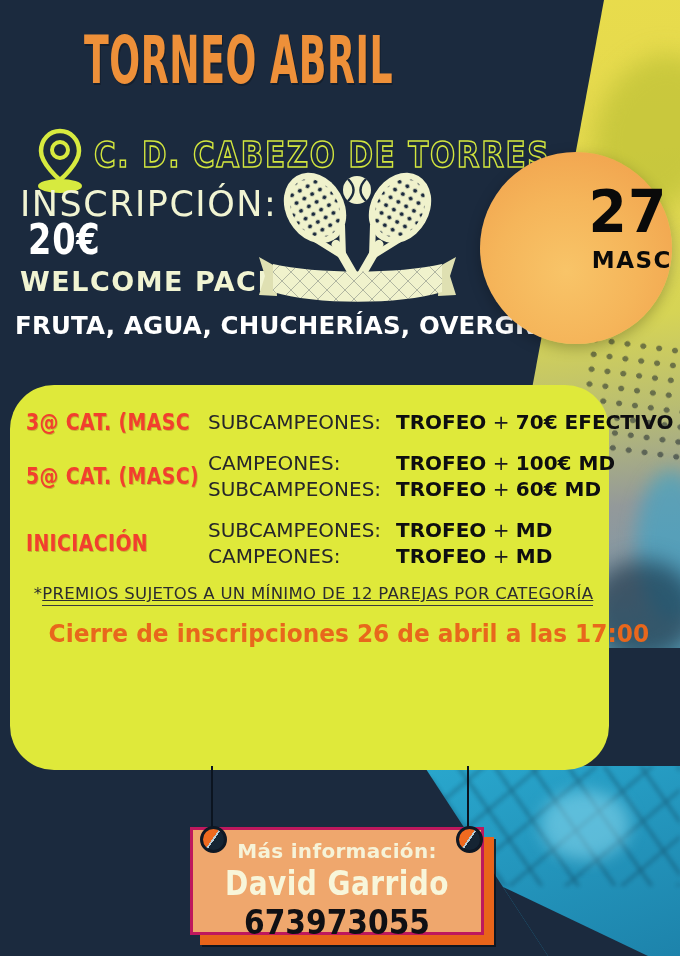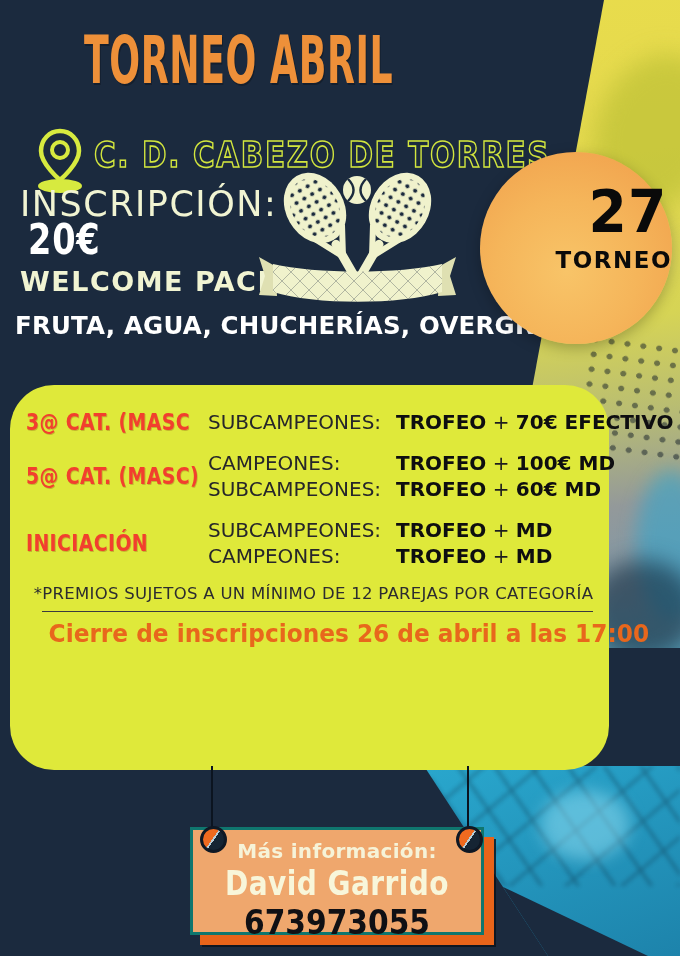--- a/index.html
+++ b/index.html
@@ -96,31 +96,31 @@
     text-shadow:1px 1px 0 rgba(120,30,10,.25);
   }
   .prize-lines{flex:1;min-width:0;}
   .prize-line{white-space:nowrap;font-size:20px;line-height:1.3;color:#26262a;}
   .prize-label{display:inline-block;width:188px;}
   .prize-bold{font-weight:800;color:#0e0e10;}
   .prize-plus{font-weight:400;color:#1c1c1e;}
   .prize-row:last-of-type .prize-cat{width:150px;}
   .prize-row:last-of-type .prize-label{width:178px;}
   .footnote{margin-top:5px;text-align:center;font-size:16.5px;color:#2c2c30;letter-spacing:.3px;}
-  .footnote-text{border-bottom:1.6px solid #3a3a3e;padding-bottom:8px;}
+  .footnote-text{border-bottom:1.6px solid #3a3a3e;padding-bottom:2px;text-decoration:underline;}
   .closing{margin-top:16px;text-align:center;}
   .closing-text{display:inline-block;font-size:25px;font-weight:800;color:var(--closing_orange,#e8671c);
     transform:scaleX(.93);white-space:nowrap;}
   
   .string{position:absolute;top:766px;width:2px;height:76px;background:#0b1420;z-index:5;}
   .string-left{left:211px;}
   .string-right{left:467px;}
   .contact-card{
     position:absolute;left:190px;top:827px;width:294px;height:108px;z-index:6;
-    background:var(--card_salmon,#efa76d);border:3px solid #0f766e;box-sizing:border-box;
+    background:var(--card_salmon,#efa76d);border:3px solid #be185d;box-sizing:border-box;
     box-shadow:10px 10px 0 0 var(--card_shadow_orange,#e8641a),12px 12px 0 0 rgba(10,18,28,.8);
     text-align:center;
   }
   .contact-heading{margin-top:9px;font-size:20px;font-weight:800;color:#f6f3d8;letter-spacing:.3px;}
   .contact-name{margin-top:1px;font-size:33px;font-weight:800;color:#f8f6da;letter-spacing:.5px;
     transform:scaleX(.85);transform-origin:center top;}
   .contact-phone{margin-top:0px;font-size:33px;font-weight:800;color:#101014;
     transform:scaleX(.9);transform-origin:center top;}
   .pushpin{
     position:absolute;top:826px;width:27px;height:27px;border-radius:50%;z-index:7;
@@ -198,21 +198,21 @@
     <g>
       <path d="M20,102 L4,93 L10,112 L4,131 L22,132 Z" fill="#dfe0b2"></path>
       <path d="M185,102 L201,93 L195,112 L201,131 L183,132 Z" fill="#dfe0b2"></path>
       <path d="M18,100 C60,110 145,110 187,100 L187,128 C145,141 60,141 18,128 Z" fill="#f0f2cc"></path>
       <path d="M18,100 C60,110 145,110 187,100 L187,128 C145,141 60,141 18,128 Z" fill="url(#hatch)"></path>
     </g>
   </svg>
 
   <div class="date-circle">
     <div class="date-day">27</div>
-    <div class="date-month">TORNEO</div>
+    <div class="date-month">MASC</div>
   </div>
 
   <div class="prize-box">
 
     <div class="prize-row">
       <div class="prize-cat">3@ CAT. (MASC</div>
       <div class="prize-lines">
         <div class="prize-line">
           <span class="prize-label">SUBCAMPEONES:</span><span class="prize-bold">TROFEO</span> <span class="prize-plus">+</span> <span class="prize-bold">70€ EFECTIVO</span>
         </div>

